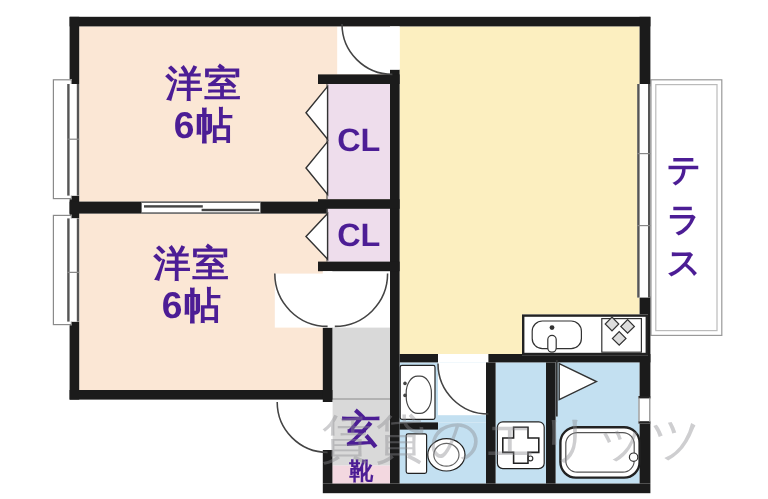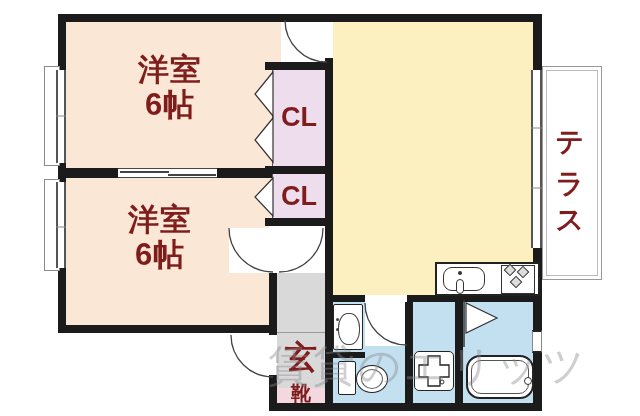--- a/index.html
+++ b/index.html
@@ -2,21 +2,21 @@
 <html><head>
 <meta charset="utf-8">
 <style>
   html,body{margin:0;padding:0;background:#fff;}
   #plan{position:relative;width:640px;height:416px;background:#fff;overflow:hidden;
         font-family:"Liberation Sans","DejaVu Sans",sans-serif;}
   .abs{position:absolute;}
   .floor{position:absolute;}
   .wall{position:absolute;background:#1b1b1b;}
   .opening{position:absolute;background:#fff;}
-  .lbl{position:absolute;font-weight:bold;color:#7f1d1d;text-align:center;line-height:1.12;}
+  .lbl{position:absolute;font-weight:bold;color:#4c1d95;text-align:center;line-height:1.12;}
   .room-label{font-size:31px;letter-spacing:1px;}
   .cl-label{font-size:27px;}
   .ldk-label{font-size:33px;letter-spacing:1px;}
   .vert{writing-mode:vertical-rl;text-orientation:upright;}
   .fixture{position:absolute;background:#fff;border:2px solid #222;box-sizing:border-box;}
   .thin{border-width:1px;border-color:#555;}
   #arcs{position:absolute;left:0;top:0;z-index:30;pointer-events:none;}
   .wm{position:absolute;z-index:60;font-size:42px;font-weight:normal;
       color:rgba(138,138,142,0.42);letter-spacing:3px;white-space:nowrap;pointer-events:none;}
   .winframe{position:absolute;background:#fff;border:1px solid #8a8a8a;box-sizing:border-box;}

